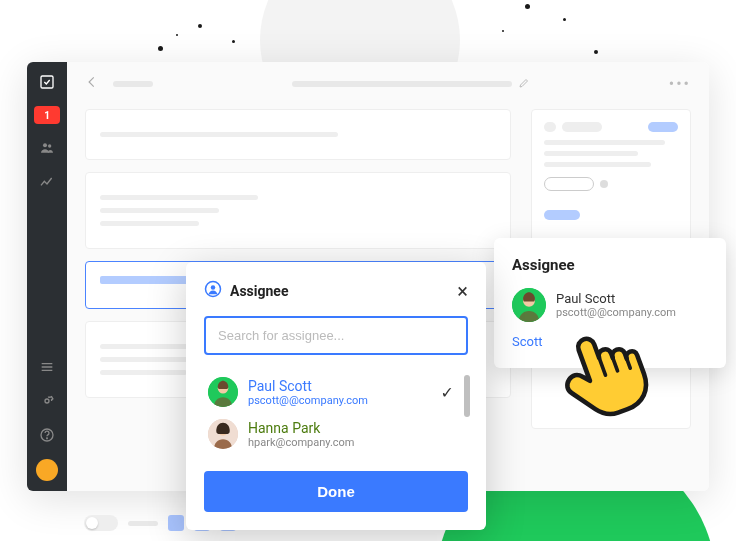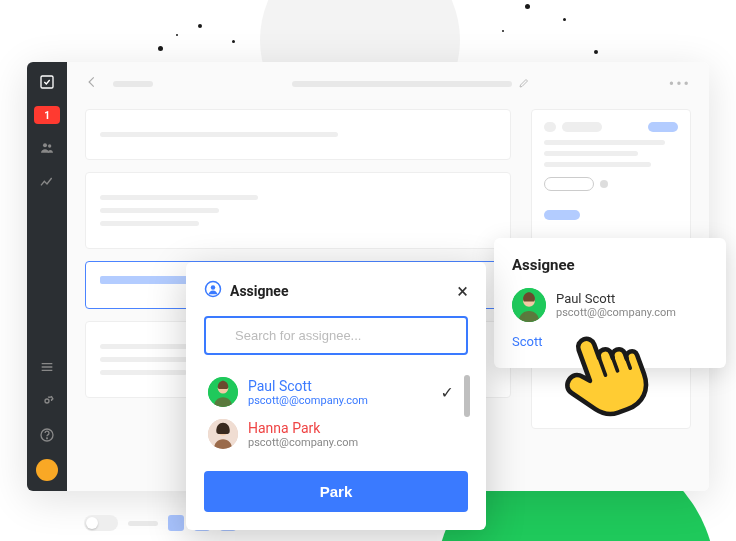--- a/index.html
+++ b/index.html
@@ -66,27 +66,27 @@
 
 .hand-cursor { position: absolute; top: 316px; right: 80px; z-index: 30; width: 110px; height: 110px; }
 
 
 .picker { position: absolute; top: 262px; left: 186px; width: 300px; background: #fff; border-radius: 6px; box-shadow: 0 10px 40px rgba(0,0,0,0.2); padding: 18px 18px 18px; z-index: 25; }
 .picker-header { display: flex; align-items: center; justify-content: space-between; margin-bottom: 14px; }
 .picker-title-wrap { display: flex; align-items: center; gap: 8px; }
 .picker-title-wrap .icon-user { color: #3a7aff; }
 .picker-title { font-weight: 700; font-size: 14px; color: #222; }
 .close-x { font-size: 20px; color: #333; cursor: pointer; line-height: 1; }
-.search-box { width: 100%; border: 2px solid #3a7aff; border-radius: 4px; padding: 10px 29px; font-size: 13px; color: #333; outline: none; margin-bottom: 16px; }
+.search-box { width: 100%; border: 2px solid #3a7aff; border-radius: 4px; padding: 10px 12px; font-size: 13px; color: #333; outline: none; margin-bottom: 16px; }
 .search-box::placeholder { color: #bbb; }
 .option-list { position: relative; }
 .option-row { display: flex; align-items: center; gap: 10px; padding: 6px 4px; cursor: pointer; }
 .option-row.selected .opt-name { color: #3a7aff; }
 .option-row.selected .opt-email { color: #3a7aff; }
-.opt-name { font-size: 14px; color: #ef4444; }
+.opt-name { font-size: 14px; color: #4d7c0f; }
 .opt-email { font-size: 11px; color: #888; }
 .check { margin-left: auto; color: #333; font-size: 16px; padding-right: 10px; }
 .scroll-thumb { position: absolute; right: -2px; top: 4px; width: 6px; height: 42px; background: #bfbfbf; border-radius: 3px; }
 .done-btn { margin-top: 16px; width: 100%; padding: 12px 0; background: #3a7aff; color: #fff; border: none; border-radius: 4px; font-size: 15px; font-weight: 600; cursor: pointer; }
 
 .avatar-hanna { background: #e8d0c4; }
 </style>
 </head>
 <body>
 
@@ -284,19 +284,19 @@
       <div class="avatar avatar-hanna" style="width:30px;height:30px">
         <svg viewBox="0 0 40 40">
             <circle cx="20" cy="20" r="20" fill="#f0ddd2"></circle>
             <circle cx="20" cy="15" r="7" fill="#f3c9a5"></circle>
             <path d="M8 40c0-8 5-13 12-13s12 5 12 13" fill="#9a6a4a"></path>
             <path d="M11 16c0-7 4-11 9-11s9 4 9 11c0 3-2 4-3 4H14c-1 0-3-1-3-4" fill="#3a2a1e"></path>
           </svg>
       </div>
       <div>
         <div class="opt-name">Hanna Park</div>
-        <div class="opt-email">pscott@company.com</div>
+        <div class="opt-email">hpark@company.com</div>
       </div>
     </div>
     <div class="scroll-thumb"></div>
   </div>
-  <button class="done-btn">Park</button>
+  <button class="done-btn">Done</button>
 </div>
 
 </body></html>

